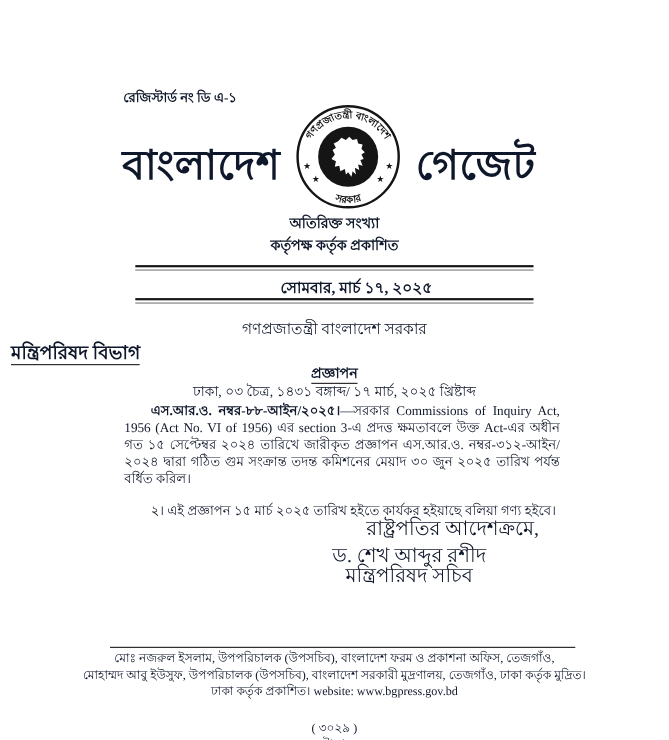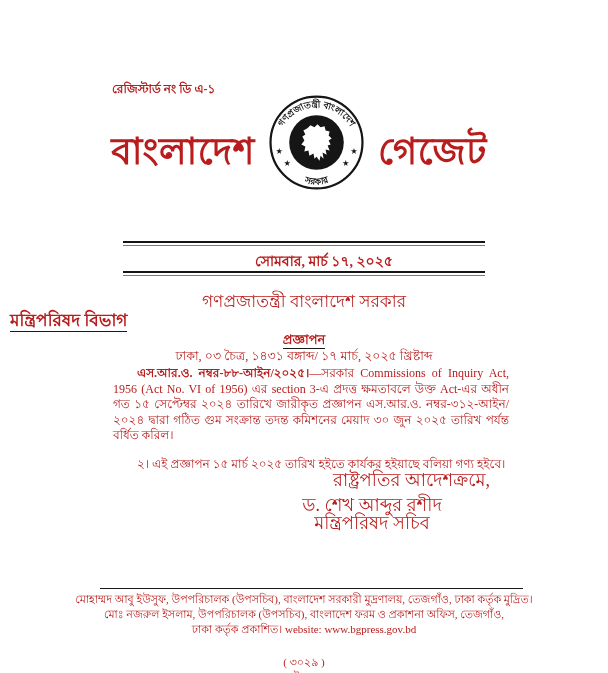--- a/index.html
+++ b/index.html
@@ -1,21 +1,21 @@
 <!DOCTYPE html>
 <html lang="bn"><head>
 <meta charset="utf-8">
 <style>
   html, body { margin: 0; padding: 0; background: #ffffff; }
   .page {
     position: relative;
     width: 608px;
     height: 673px;
     background: #ffffff;
-    color: #b91c1c;
+    color: #0f172a;
     font-family: "Liberation Serif", serif;
     overflow: hidden;
   }
   .reg-no {
     position: absolute;
     top: 80px; left: 112px;
     font-size: 12px; font-weight: bold;
   }
   .masthead {
     position: absolute;
@@ -47,21 +47,21 @@
   .rule-bottom { top: 271px; }
   .gazette-date {
     position: absolute;
     top: 250px; left: 0; width: 100%;
     text-align: center;
     font-size: 14px; font-weight: bold; padding-left: 20px;
   }
   .govt-line {
     position: absolute;
     top: 288px; left: 0; width: 100%;
-    text-align: center; font-size: 17px;
+    text-align: center; font-size: 14px;
   }
   .division-line {
     position: absolute;
     top: 307px; left: 0; width: 100%;
     text-align: left; font-size: 17px; font-weight: bold; padding-left: 10px;
   }
   .division-line span, .doctype-line span {
     border-bottom: 1.5px solid #1a1a1a;
     padding-bottom: 1px;
   }
@@ -135,20 +135,24 @@
         </text>
         <text x="-37" y="11" font-size="8" text-anchor="middle" fill="#151515">★</text>
         <text x="-29" y="23" font-size="8" text-anchor="middle" fill="#151515">★</text>
         <text x="37" y="11" font-size="8" text-anchor="middle" fill="#151515">★</text>
         <text x="29" y="23" font-size="8" text-anchor="middle" fill="#151515">★</text>
       </svg>
     </div>
     <div class="gazette-title">গেজেট</div>
   </div>
 
+  <div class="issue-block">
+    <div>অতিরিক্ত সংখ্যা</div>
+    <div>কর্তৃপক্ষ কর্তৃক প্রকাশিত</div>
+  </div>
 
   <div class="double-rule rule-top"></div>
   <div class="gazette-date">সোমবার, মার্চ ১৭, ২০২৫</div>
   <div class="double-rule rule-bottom"></div>
 
   <div class="govt-line">গণপ্রজাতন্ত্রী বাংলাদেশ সরকার</div>
   <div class="division-line"><span>মন্ত্রিপরিষদ বিভাগ</span></div>
   <div class="doctype-line"><span>প্রজ্ঞাপন</span></div>
   <div class="place-date-line">ঢাকা, ০৩ চৈত্র, ১৪৩১ বঙ্গাব্দ/ ১৭ মার্চ, ২০২৫ খ্রিষ্টাব্দ</div>
 
@@ -160,20 +164,20 @@
   <div class="order-line">রাষ্ট্রপতির আদেশক্রমে,</div>
 
   <div class="signature-block">
     <div>ড. শেখ আব্দুর রশীদ</div>
     <div>মন্ত্রিপরিষদ সচিব</div>
   </div>
 
   <div class="footer-rule"></div>
 
   <div class="footer">
+    <div>মোঃ নজরুল ইসলাম, উপপরিচালক (উপসচিব), বাংলাদেশ ফরম ও প্রকাশনা অফিস, তেজগাঁও,</div>
     <div>মোহাম্মদ আবু ইউসুফ, উপপরিচালক (উপসচিব), বাংলাদেশ সরকারী মুদ্রণালয়, তেজগাঁও, ঢাকা কর্তৃক মুদ্রিত।</div>
-    <div>মোঃ নজরুল ইসলাম, উপপরিচালক (উপসচিব), বাংলাদেশ ফরম ও প্রকাশনা অফিস, তেজগাঁও,</div>
     <div>ঢাকা কর্তৃক প্রকাশিত। website: www.bgpress.gov.bd</div>
     <div class="page-number">( ৩০২৯ )</div>
     <div class="price-line">মূল্য : টাকা ৪.০০</div>
   </div>
 
 </div>
 
 </body></html>

